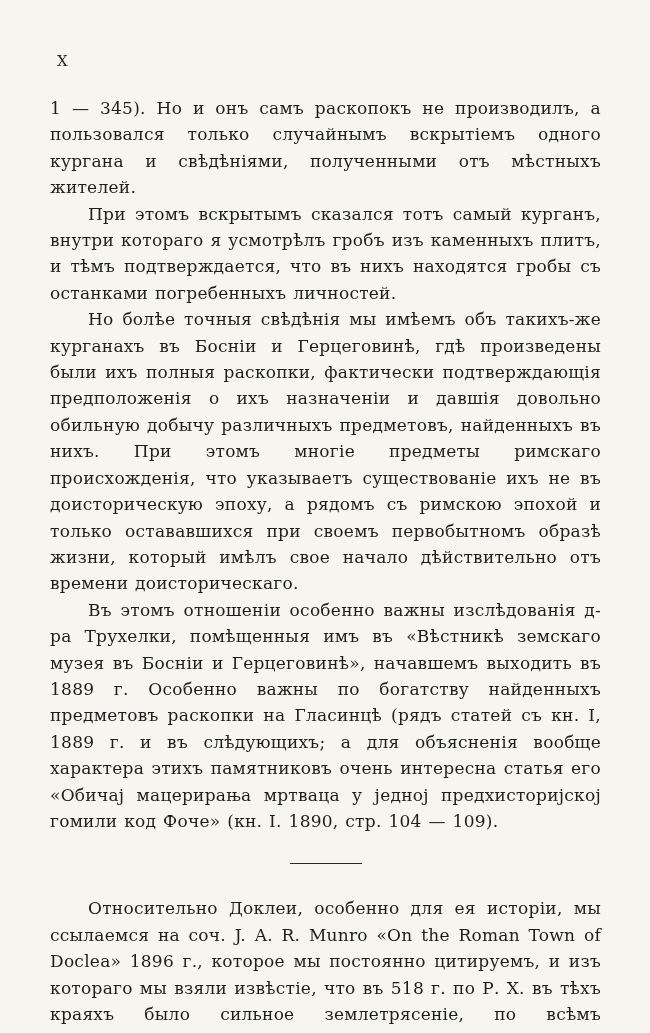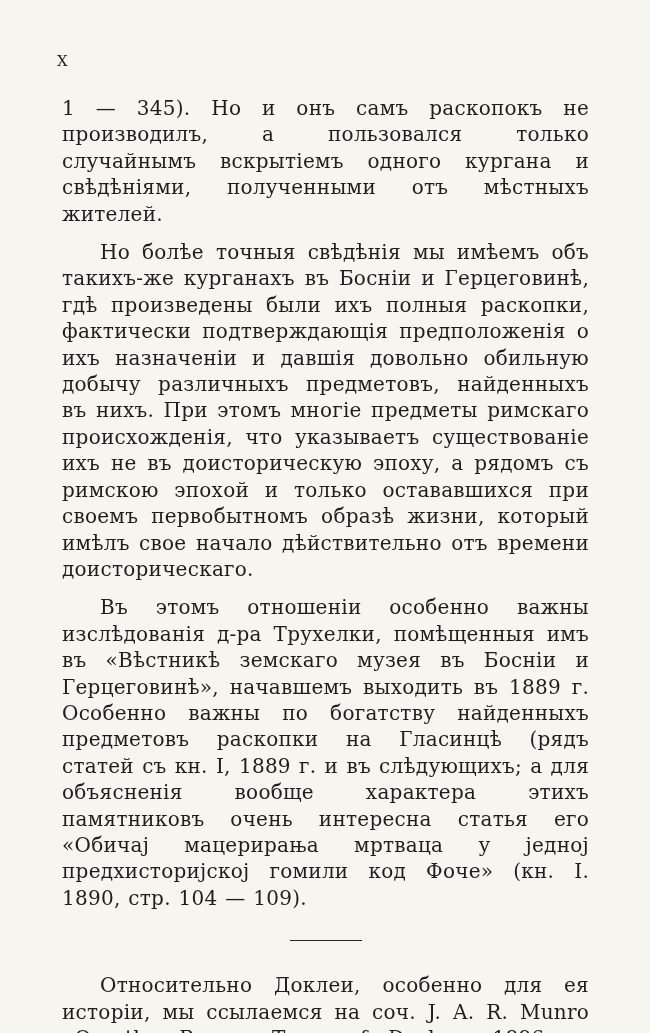--- a/index.html
+++ b/index.html
@@ -22,22 +22,22 @@
   .page-number {
     font-size: 15px;
     line-height: 1;
     margin: 10px 0 26px 7px;
     letter-spacing: 0.5px;
   }
   .body-text {
     width: 551px;
   }
   .para {
-    margin: 12px;
-    font-size: 20px;
+    margin: 0;
+    font-size: 17px;
     line-height: 26.4px;
     text-align: justify;
     text-indent: 38px;
     word-spacing: 1.2px;
     letter-spacing: 0.25px;
   }
   .para.no-indent {
     text-indent: 0;
   }
   .divider {
@@ -49,20 +49,21 @@
 </style>
 </head>
 <body>
 
 <div class="page">
 
   <div class="page-number">X</div>
 
   <div class="body-text">
     <p class="para no-indent">1 — 345). Но и онъ самъ раскопокъ не производилъ, а пользовался только случайнымъ вскрытіемъ одного кургана и свѣдѣніями, полученными отъ мѣстныхъ жителей.</p>
+    <p class="para">При этомъ вскрытымъ сказался тотъ самый курганъ, внутри котораго я усмотрѣлъ гробъ изъ каменныхъ плитъ, и тѣмъ подтверждается, что въ нихъ находятся гробы съ останками погребенныхъ личностей.</p>
     <p class="para">Но болѣе точныя свѣдѣнія мы имѣемъ объ такихъ-же курганахъ въ Босніи и Герцеговинѣ, гдѣ произведены были ихъ полныя раскопки, фактически подтверждающія предположенія о ихъ назначеніи и давшія довольно обильную добычу различныхъ предметовъ, найденныхъ въ нихъ. При этомъ многіе предметы римскаго происхожденія, что указываетъ существованіе ихъ не въ доисторическую эпоху, а рядомъ съ римскою эпохой и только остававшихся при своемъ первобытномъ образѣ жизни, который имѣлъ свое начало дѣйствительно отъ времени доисторическаго.</p>
     <p class="para">Въ этомъ отношеніи особенно важны изслѣдованія д-ра Трухелки, помѣщенныя имъ въ «Вѣстникѣ земскаго музея въ Босніи и Герцеговинѣ», начавшемъ выходить въ 1889 г. Особенно важны по богатству найденныхъ предметовъ раскопки на Гласинцѣ (рядъ статей съ кн. I, 1889 г. и въ слѣдующихъ; а для объясненія вообще характера этихъ памятниковъ очень интересна статья его «Обичај мацерирања мртваца у једној предхисторијској гомили код Фоче» (кн. I. 1890, стр. 104 — 109).</p>
   </div>
 
   <hr class="divider">
 
   <div class="body-text">
     <p class="para">Относительно Доклеи, особенно для ея исторіи, мы ссылаемся на соч. J. A. R. Munro «On the Roman Town of Doclea» 1896 г., которое мы постоянно цитируемъ, и изъ котораго мы взяли извѣстіе, что въ 518 г. по Р. Х. въ тѣхъ краяхъ было сильное землетрясеніе, по всѣмъ вѣроятіямъ, разрушившее и Доклею; но въ сочиненіи своемъ мы приводимъ это безъ всякой оговорки (стр. 8), что и считали необходимымъ здѣсь объяснить и дополнить.</p>
   </div>
 

